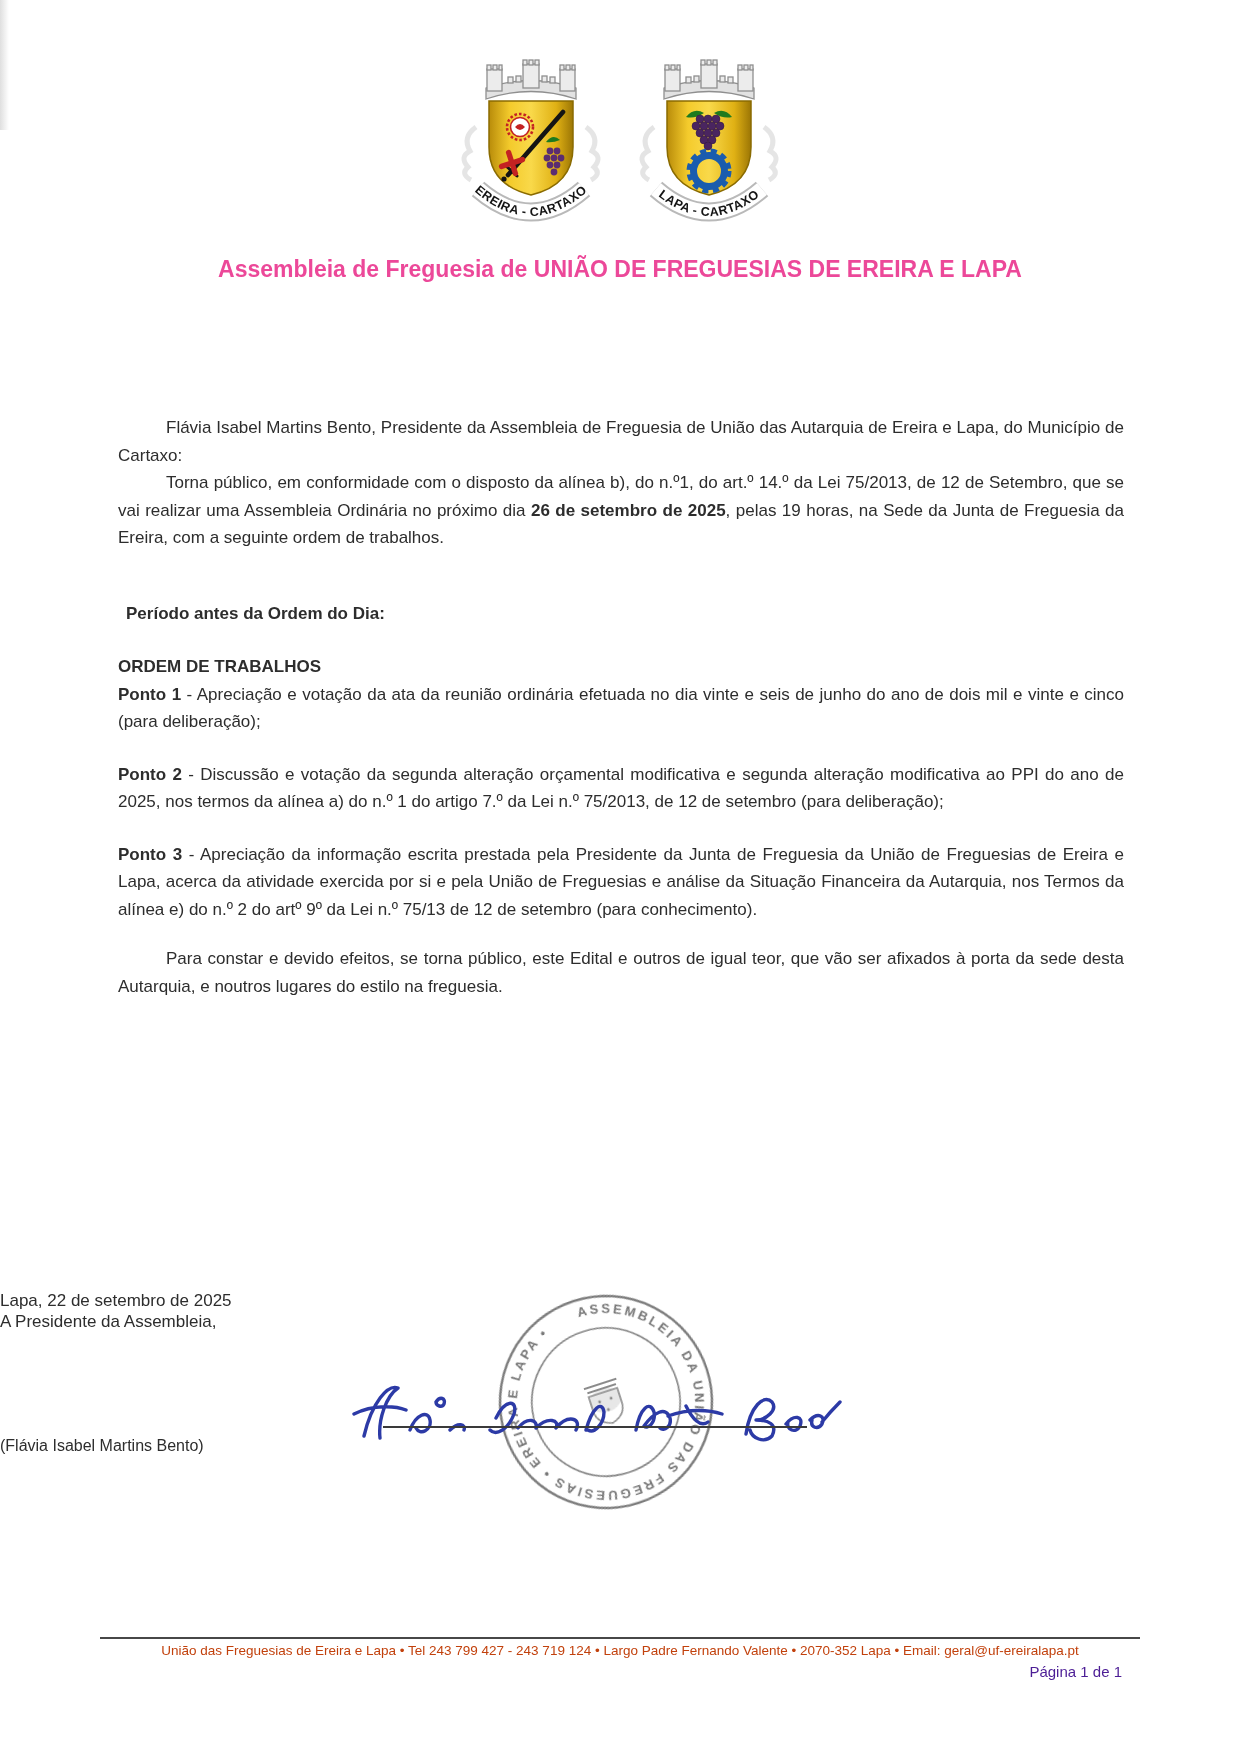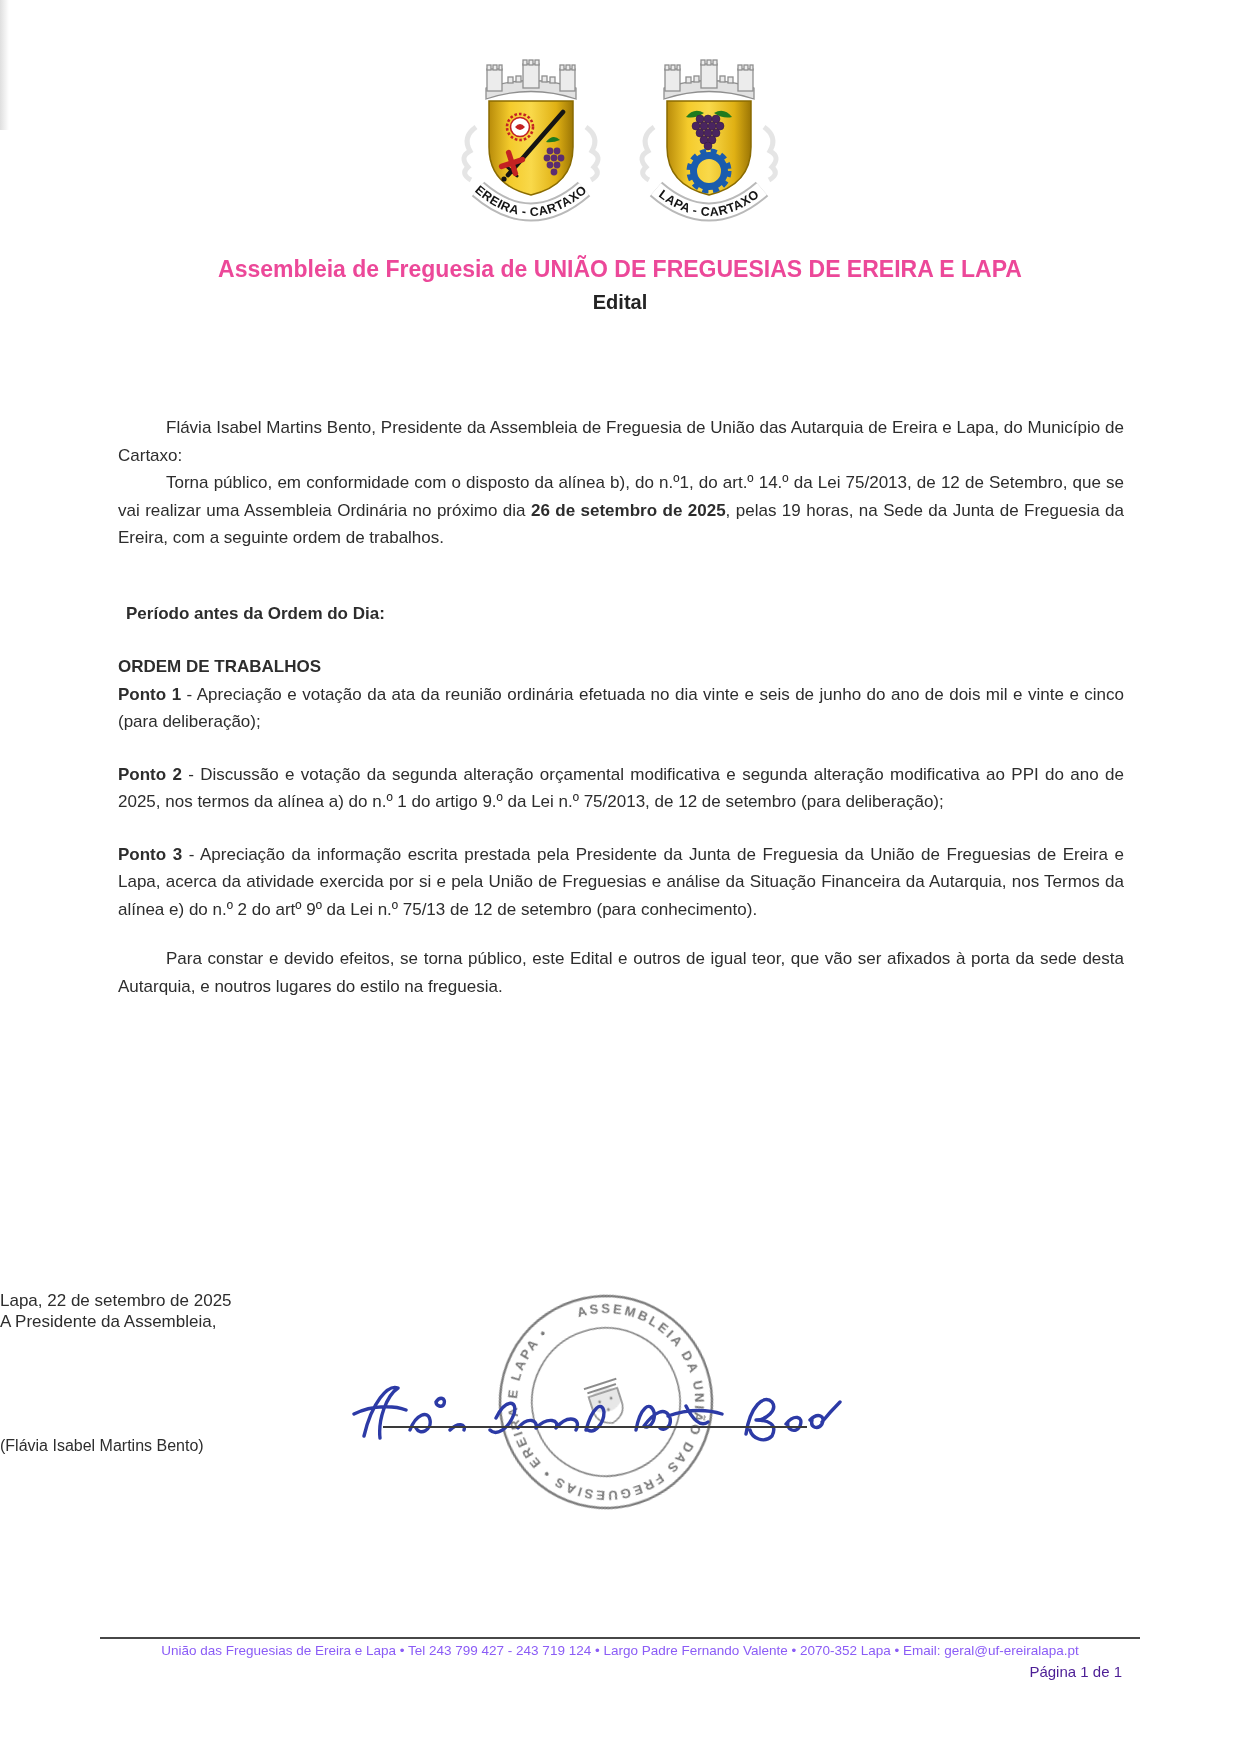--- a/index.html
+++ b/index.html
@@ -27,21 +27,21 @@
   b.inline-bold { font-weight:bold; }
   .sig-center { position:absolute; left:0; width:1120px; font-size:17px; }
   .place-date { top:1291px; }
   .signer-role { top:1312px; }
   .printed-name { top:1437px; font-size:16px; }
   .stamp-wrap { position:absolute; left:476px; top:1272px; width:260px; height:260px; opacity:.85; }
   .signature-wrap { position:absolute; left:350px; top:1372px; width:500px; height:95px; }
   .signature-line { position:absolute; left:383px; top:1426px; width:424px; height:2px; background:#3a3a3a; }
   .footer-rule { position:absolute; left:100px; top:1637px; width:1040px; height:2px; background:#474747; }
   .footer-contact { position:absolute; top:1643px; left:0; width:100%; text-align:center;
-    font-size:13.5px; color:#8b5cf6; }
+    font-size:13.5px; color:#c2410c; }
   .page-number { position:absolute; top:1663px; right:118px; font-size:15px; color:#4c1d95; }
 </style>
 </head>
 <body>
 
 <div class="page">
   <div class="scan-edge"></div>
 
   <div class="crests">
 
@@ -182,31 +182,30 @@
         <path d="M22,134 Q75,180 128,134" fill="none" stroke="#ffffff" stroke-width="15"></path>
         <path id="bannerR" d="M18,136 Q75,186 132,136" fill="none"></path>
         <text font-size="12.5" font-weight="bold" fill="#141414" letter-spacing="0.5">
           <textPath href="#bannerR" startOffset="50%" text-anchor="middle">LAPA - CARTAXO</textPath>
         </text>
       </g>
     </svg>
   </div>
 
   <div class="doc-title">Assembleia de Freguesia de UNIÃO DE FREGUESIAS DE EREIRA E LAPA</div>
-  <div class="doc-subtitle">Edital</div>
 
   <div class="body-flow">
     <p class="indent">Flávia Isabel Martins Bento, Presidente da Assembleia de Freguesia de União das Autarquia de Ereira e Lapa, do Município de Cartaxo:</p>
     <p class="indent"><span>Torna público, em conformidade com o disposto da alínea b), do n.º1, do art.º 14.º da Lei 75/2013, de 12 de Setembro, que se vai realizar uma Assembleia Ordinária no próximo dia </span><b class="inline-bold">26 de setembro de 2025</b><span>, pelas 19 horas, na Sede da Junta de Freguesia da Ereira, com a seguinte ordem de trabalhos.</span></p>
 
     <p class="pre-heading">Período antes da Ordem do Dia:</p>
 
     <p class="agenda-heading">ORDEM DE TRABALHOS</p>
     <p><b class="inline-bold">Ponto 1</b><span> - Apreciação e votação da ata da reunião ordinária efetuada no dia vinte e seis de junho do ano de dois mil e vinte e cinco (para deliberação);</span></p>
-    <p class="mt25"><b class="inline-bold">Ponto 2</b><span> - Discussão e votação da segunda alteração orçamental modificativa e segunda alteração modificativa ao PPI do ano de 2025, nos termos da alínea a) do n.º 1 do artigo 9.º da Lei n.º 75/2013, de 12 de setembro (para deliberação);</span></p>
+    <p class="mt25"><b class="inline-bold">Ponto 2</b><span> - Discussão e votação da segunda alteração orçamental modificativa e segunda alteração modificativa ao PPI do ano de 2025, nos termos da alínea a) do n.º 1 do artigo 7.º da Lei n.º 75/2013, de 12 de setembro (para deliberação);</span></p>
     <p class="mt25"><b class="inline-bold">Ponto 3</b><span> - Apreciação da informação escrita prestada pela Presidente da Junta de Freguesia da União de Freguesias de Ereira e Lapa, acerca da atividade exercida por si e pela União de Freguesias e análise da Situação Financeira da Autarquia, nos Termos da alínea e) do n.º 2 do artº 9º da Lei n.º 75/13 de 12 de setembro (para conhecimento).</span></p>
 
     <p class="indent mt22">Para constar e devido efeitos, se torna público, este Edital e outros de igual teor,  que vão ser afixados à porta da sede desta Autarquia, e noutros lugares do estilo na freguesia.</p>
   </div>
 
   <div class="sig-center place-date">Lapa, 22 de setembro de 2025</div>
   <div class="sig-center signer-role">A Presidente da Assembleia,</div>
 
   <div class="stamp-wrap">
     <svg width="260" height="260" viewBox="0 0 260 260">

